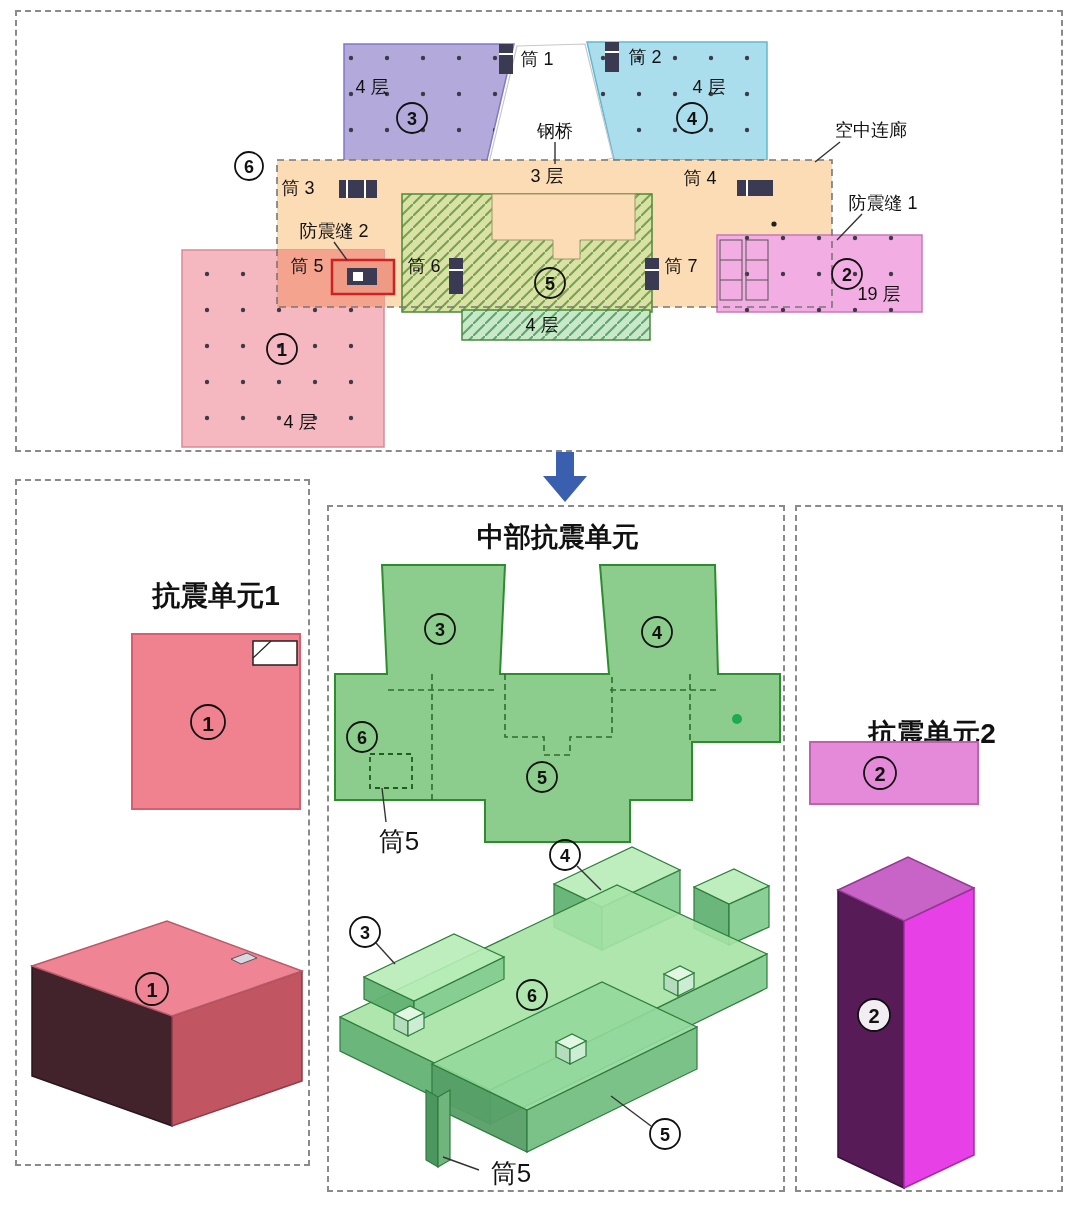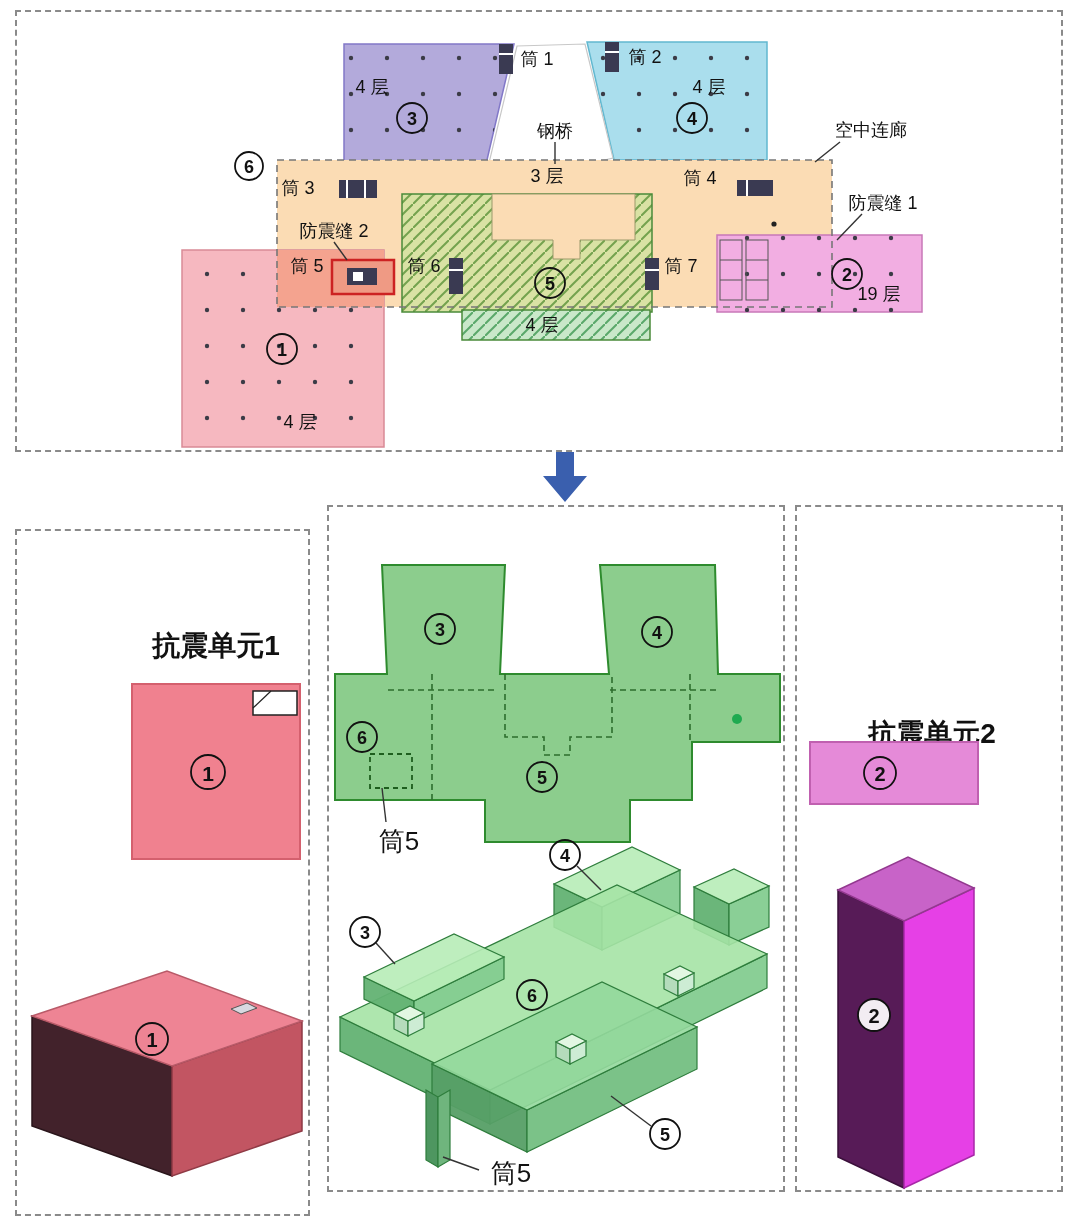--- a/index.html
+++ b/index.html
@@ -1,21 +1,21 @@
 <!DOCTYPE html>
 <html><head>
 <meta charset="utf-8">
 <style>
   html,body{margin:0;padding:0;background:#ffffff;}
   body{width:1080px;height:1220px;position:relative;font-family:"Liberation Sans","DejaVu Sans",sans-serif;color:#1a1a1a;}
   .panel{position:absolute;border:2px dashed #8a8a8a;background:#fff;box-sizing:border-box;}
   .panel svg{position:absolute;left:0;top:0;}
   .ptitle{position:absolute;font-weight:bold;text-align:center;color:#111;}
   #top-box{left:15px;top:10px;width:1048px;height:442px;}
-  #unit1-box{left:15px;top:529px;width:295px;height:687px;}
+  #unit1-box{left:15px;top:479px;width:295px;height:687px;}
   #central-box{left:327px;top:505px;width:458px;height:687px;}
   #unit2-box{left:795px;top:505px;width:268px;height:687px;}
   #arrow{position:absolute;left:543px;top:452px;}
   text{fill:#111;}
   .lbl{font-size:18px;}
   .lbl-big{font-size:26px;}
   .numtxt{font-size:18px;font-weight:bold;}
   .ncirc{fill:none;stroke:#111;stroke-width:1.8;}
   .leader{stroke:#333;stroke-width:1.4;fill:none;}
   .dash-int{stroke:#2d6e2d;stroke-width:1.6;fill:none;stroke-dasharray:6 4;}
@@ -162,20 +162,21 @@
     <polygon points="15,485 150,440 285,490 155,535" fill="#ee8494" stroke="#b85a68" stroke-width="1.5"></polygon>
     <polygon points="214,478 230,472 240,477 224,483" fill="#d8d8e0" stroke="#555" stroke-width="1"></polygon>
     <g>
       <circle cx="135" cy="508" r="16" class="ncirc"></circle>
       <text x="135" y="509" text-anchor="middle" dominant-baseline="central" style="font-size:20px;font-weight:bold;">1</text>
     </g>
   </svg>
 </div>
 
 <div class="panel" id="central-box">
+  <div class="ptitle" style="left:129px;top:12px;width:200px;font-size:27px;">中部抗震单元</div>
   <svg width="454" height="683" viewBox="0 0 454 683">
 
     <path d="M53,58 L176,58 L171,167 L280,167 L271,58 L386,58 L389,167 L451,167 L451,235 L363,235 L363,293 L301,293 L301,335 L156,335 L156,293 L6,293 L6,167 L58,167 Z" fill="#8ccd8d" stroke="#2e8b2e" stroke-width="2"></path>
     <path d="M59,183 L165,183" class="dash-int"></path>
     <path d="M281,183 L387,183" class="dash-int"></path>
     <path d="M103,167 L103,293" class="dash-int"></path>
     <path d="M176,167 L176,230 L215,230 L215,248 L241,248 L241,230 L283,230 L283,167" class="dash-int"></path>
     <path d="M361,167 L361,235" class="dash-int"></path>
     <rect x="41" y="247" width="42" height="34" fill="none" stroke="#1e5e1e" stroke-width="1.8" stroke-dasharray="5 4"></rect>
     <circle cx="408" cy="212" r="5" fill="#1faa50"></circle>

